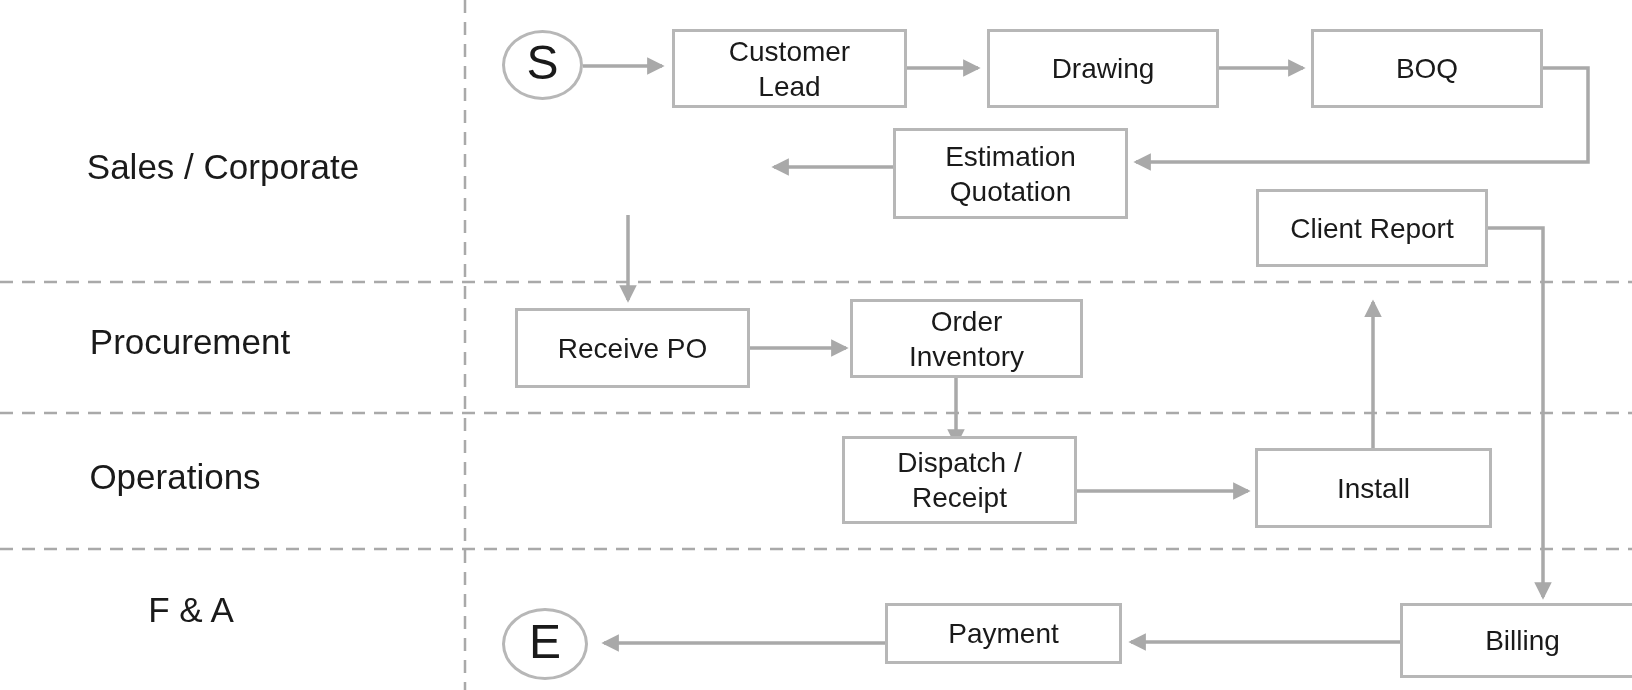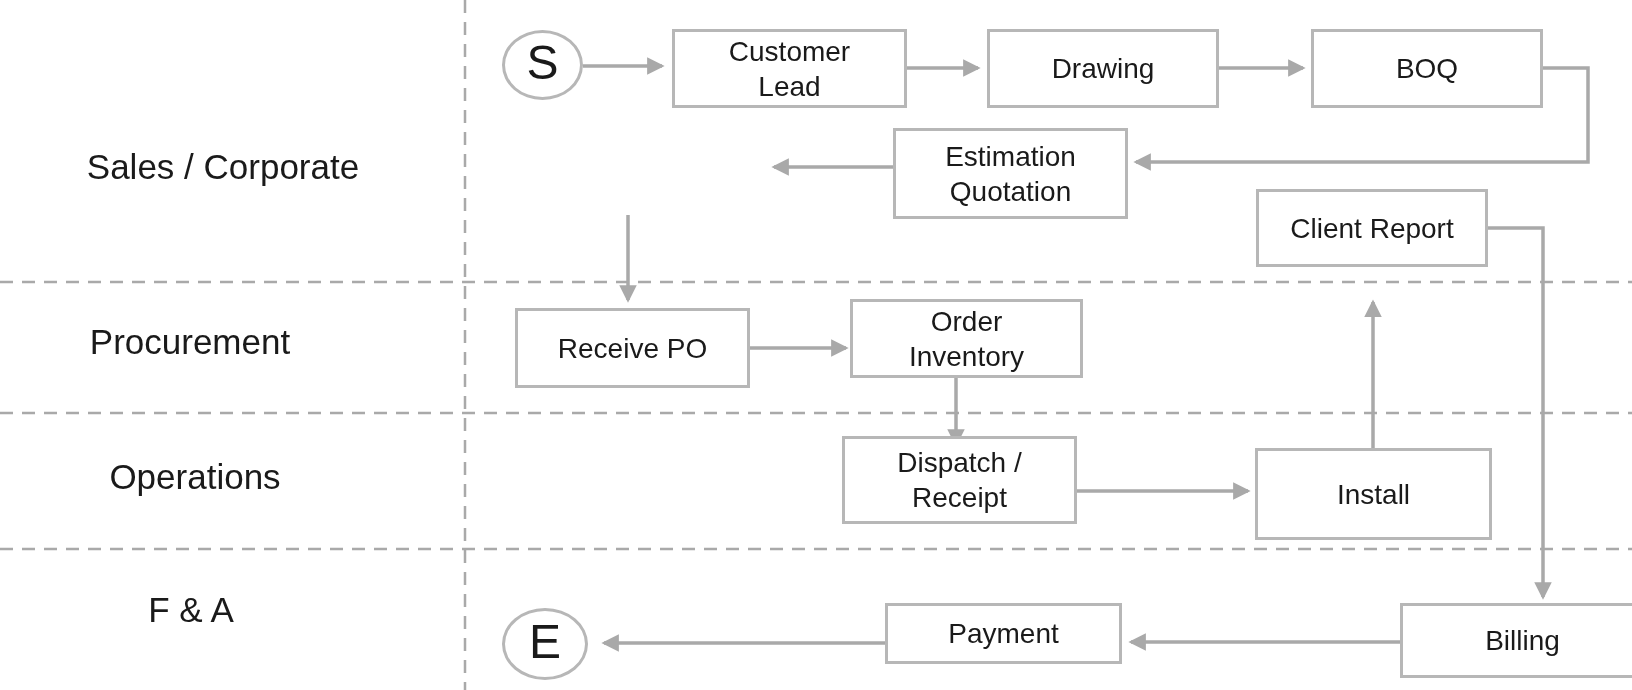--- a/index.html
+++ b/index.html
@@ -77,35 +77,35 @@
     <path class="connector" marker-end="url(#arrow)" d="M 956 378 L 956 444"></path>
     <path class="connector" marker-end="url(#arrow)" d="M 1077 491 L 1248 491"></path>
     <path class="connector" marker-end="url(#arrow)" d="M 1373 448 L 1373 302"></path>
     <path class="connector" marker-end="url(#arrow)" d="M 1488 228 L 1543 228 L 1543 597"></path>
     <path class="connector" marker-end="url(#arrow)" d="M 1400 642 L 1131 642"></path>
     <path class="connector" marker-end="url(#arrow)" d="M 885 643 L 604 643"></path>
   </svg>
 
   <div class="lane-label" style="left:223px; top:167px;">Sales / Corporate</div>
   <div class="lane-label" style="left:190px; top:342px;">Procurement</div>
-  <div class="lane-label" style="left:175px; top:477px;margin-left:20px;">Operations</div>
+  <div class="lane-label" style="left:175px; top:477px;">Operations</div>
   <div class="lane-label" style="left:191px; top:610px;">F &amp; A</div>
 
   <div class="terminator" style="left:502px; top:30px; width:81px; height:70px;">S</div>
   <div class="terminator" style="left:502px; top:608px; width:86px; height:72px;">E</div>
 
   <div class="node" style="left:672px; top:29px; width:235px; height:79px;">Customer
 Lead</div>
   <div class="node" style="left:987px; top:29px; width:232px; height:79px;">Drawing</div>
   <div class="node" style="left:1311px; top:29px; width:232px; height:79px;">BOQ</div>
   <div class="node" style="left:893px; top:128px; width:235px; height:91px;">Estimation
 Quotation</div>
   <div class="node" style="left:1256px; top:189px; width:232px; height:78px;">Client Report</div>
   <div class="node" style="left:515px; top:308px; width:235px; height:80px;">Receive PO</div>
   <div class="node" style="left:850px; top:299px; width:233px; height:79px;">Order
 Inventory</div>
   <div class="node" style="left:842px; top:436px; width:235px; height:88px;">Dispatch /
 Receipt</div>
-  <div class="node" style="left:1255px; top:448px; width:237px; height:92px;">Install</div>
+  <div class="node" style="left:1255px; top:448px; width:237px; height:80px;">Install</div>
   <div class="node" style="left:1400px; top:603px; width:245px; height:75px;">Billing</div>
   <div class="node" style="left:885px; top:603px; width:237px; height:61px;">Payment</div>
 
 </div>
 
 </body></html>

